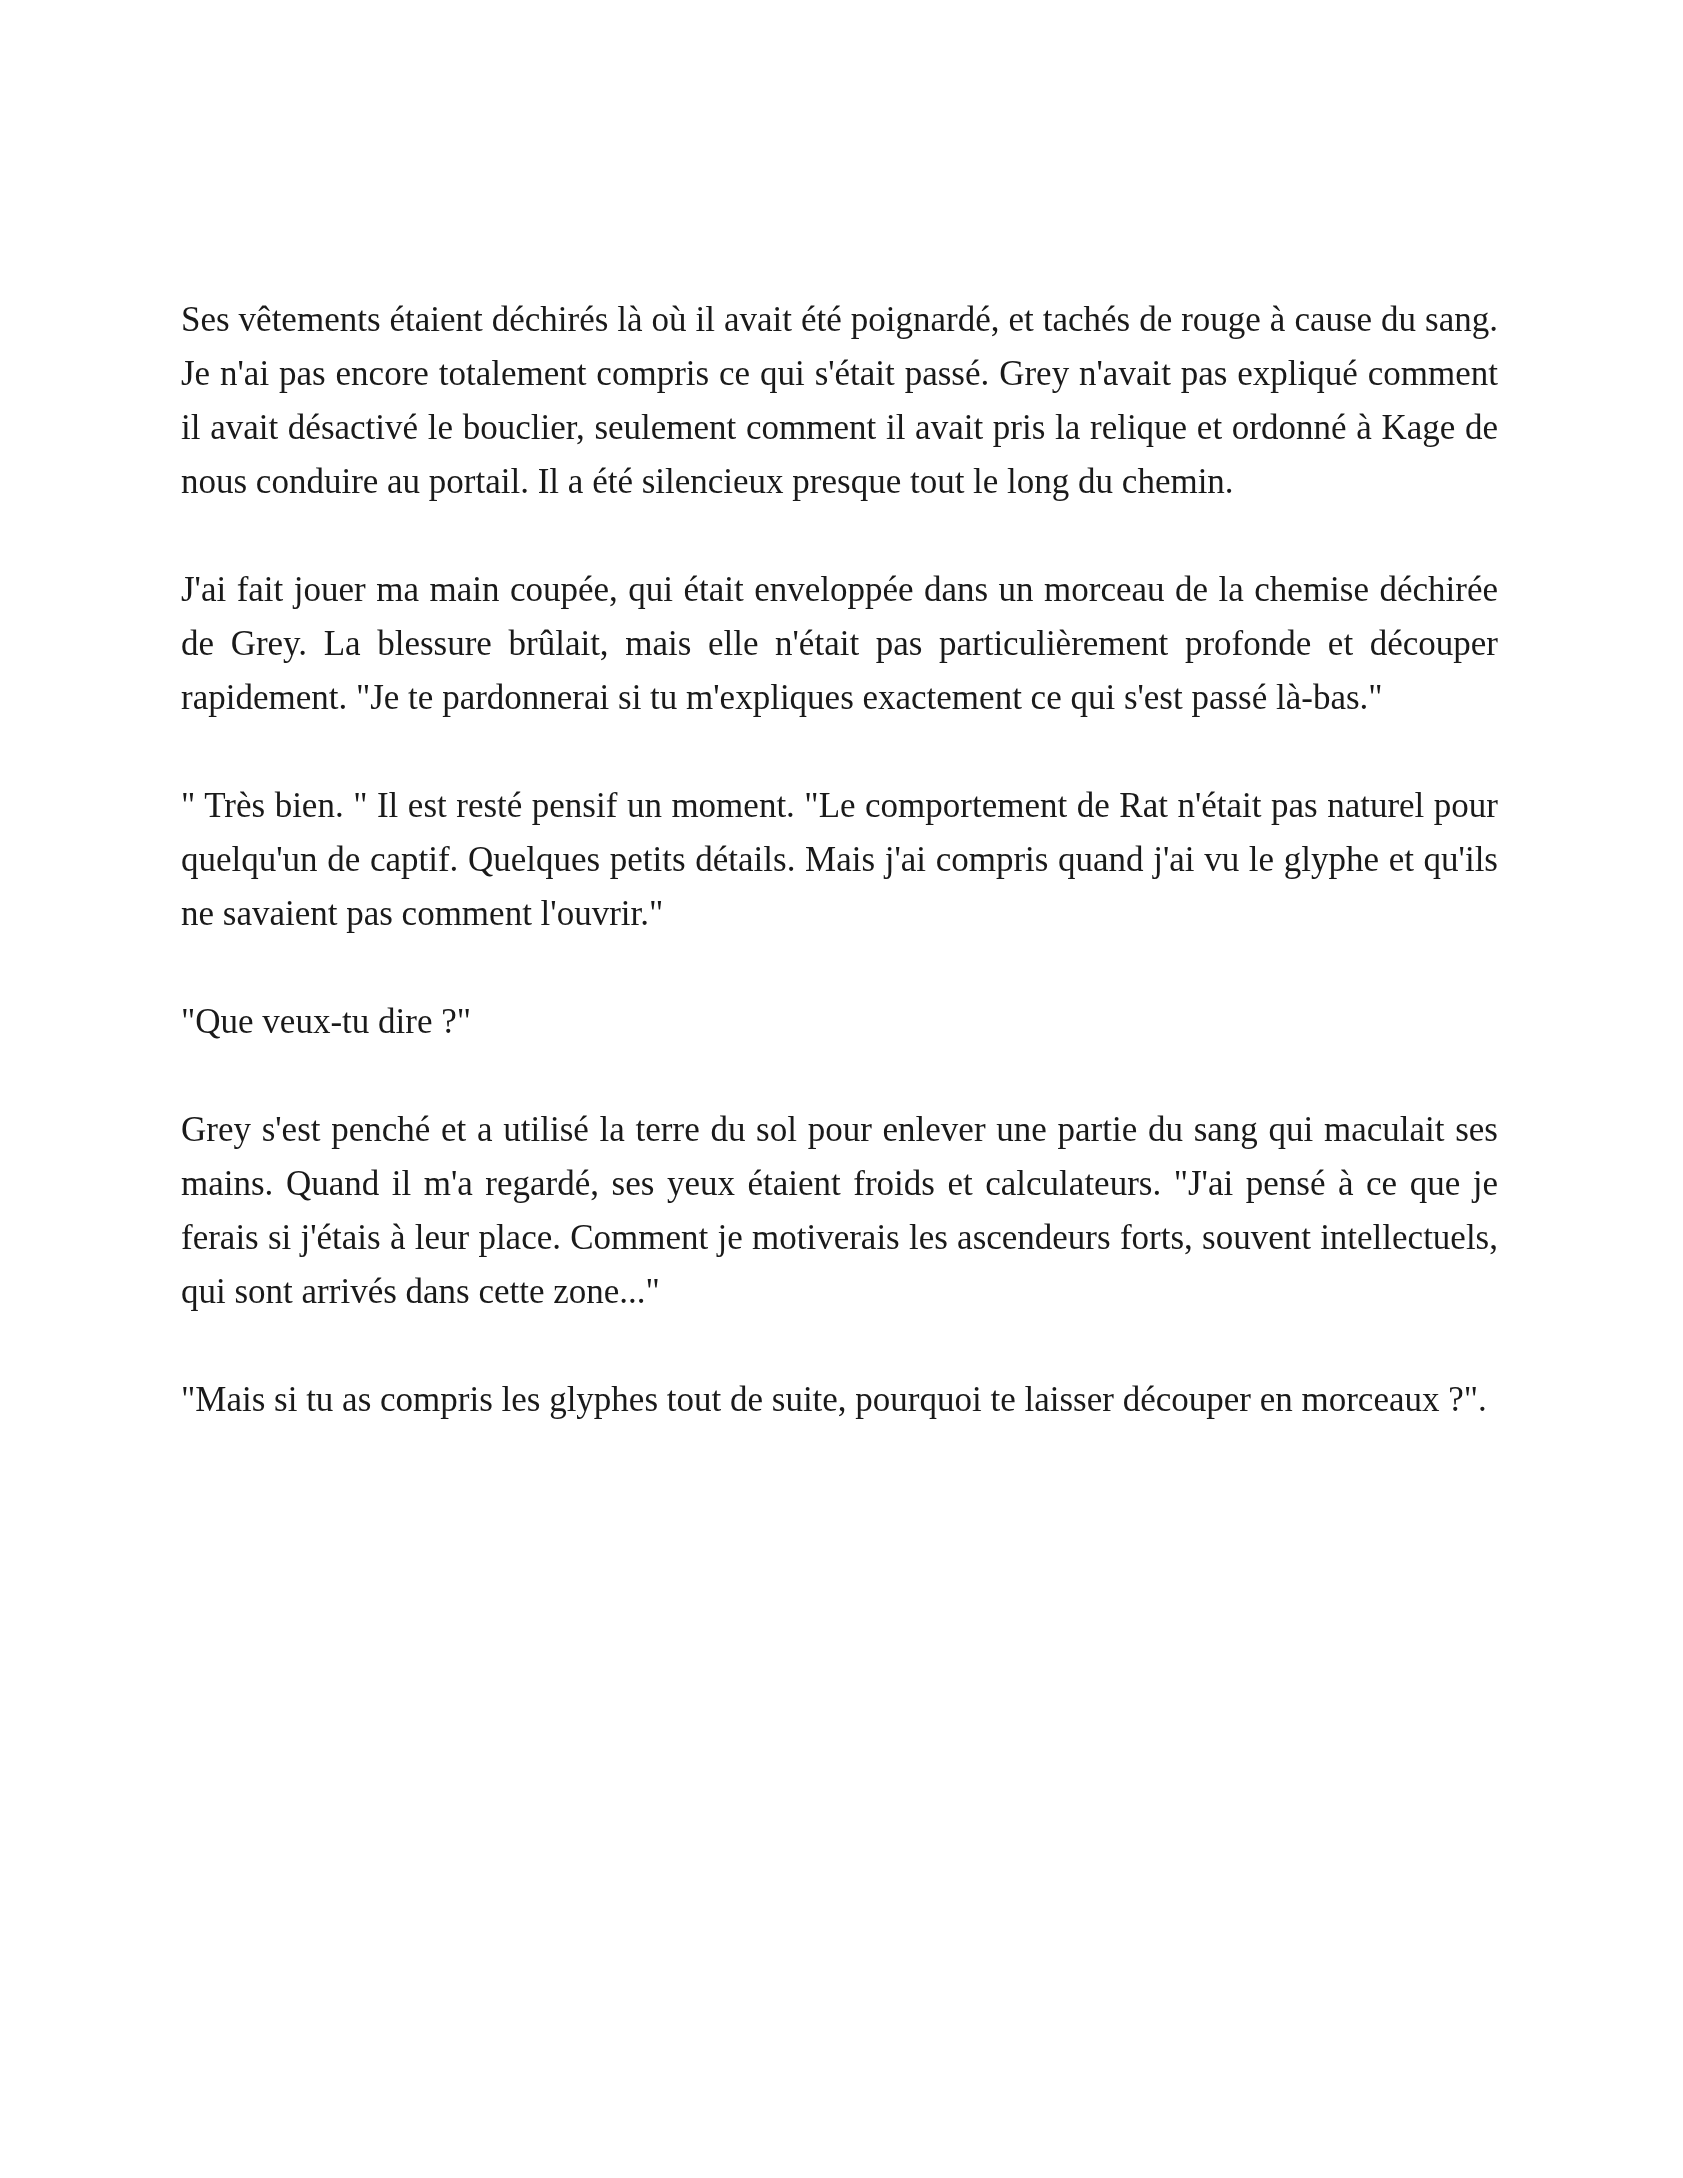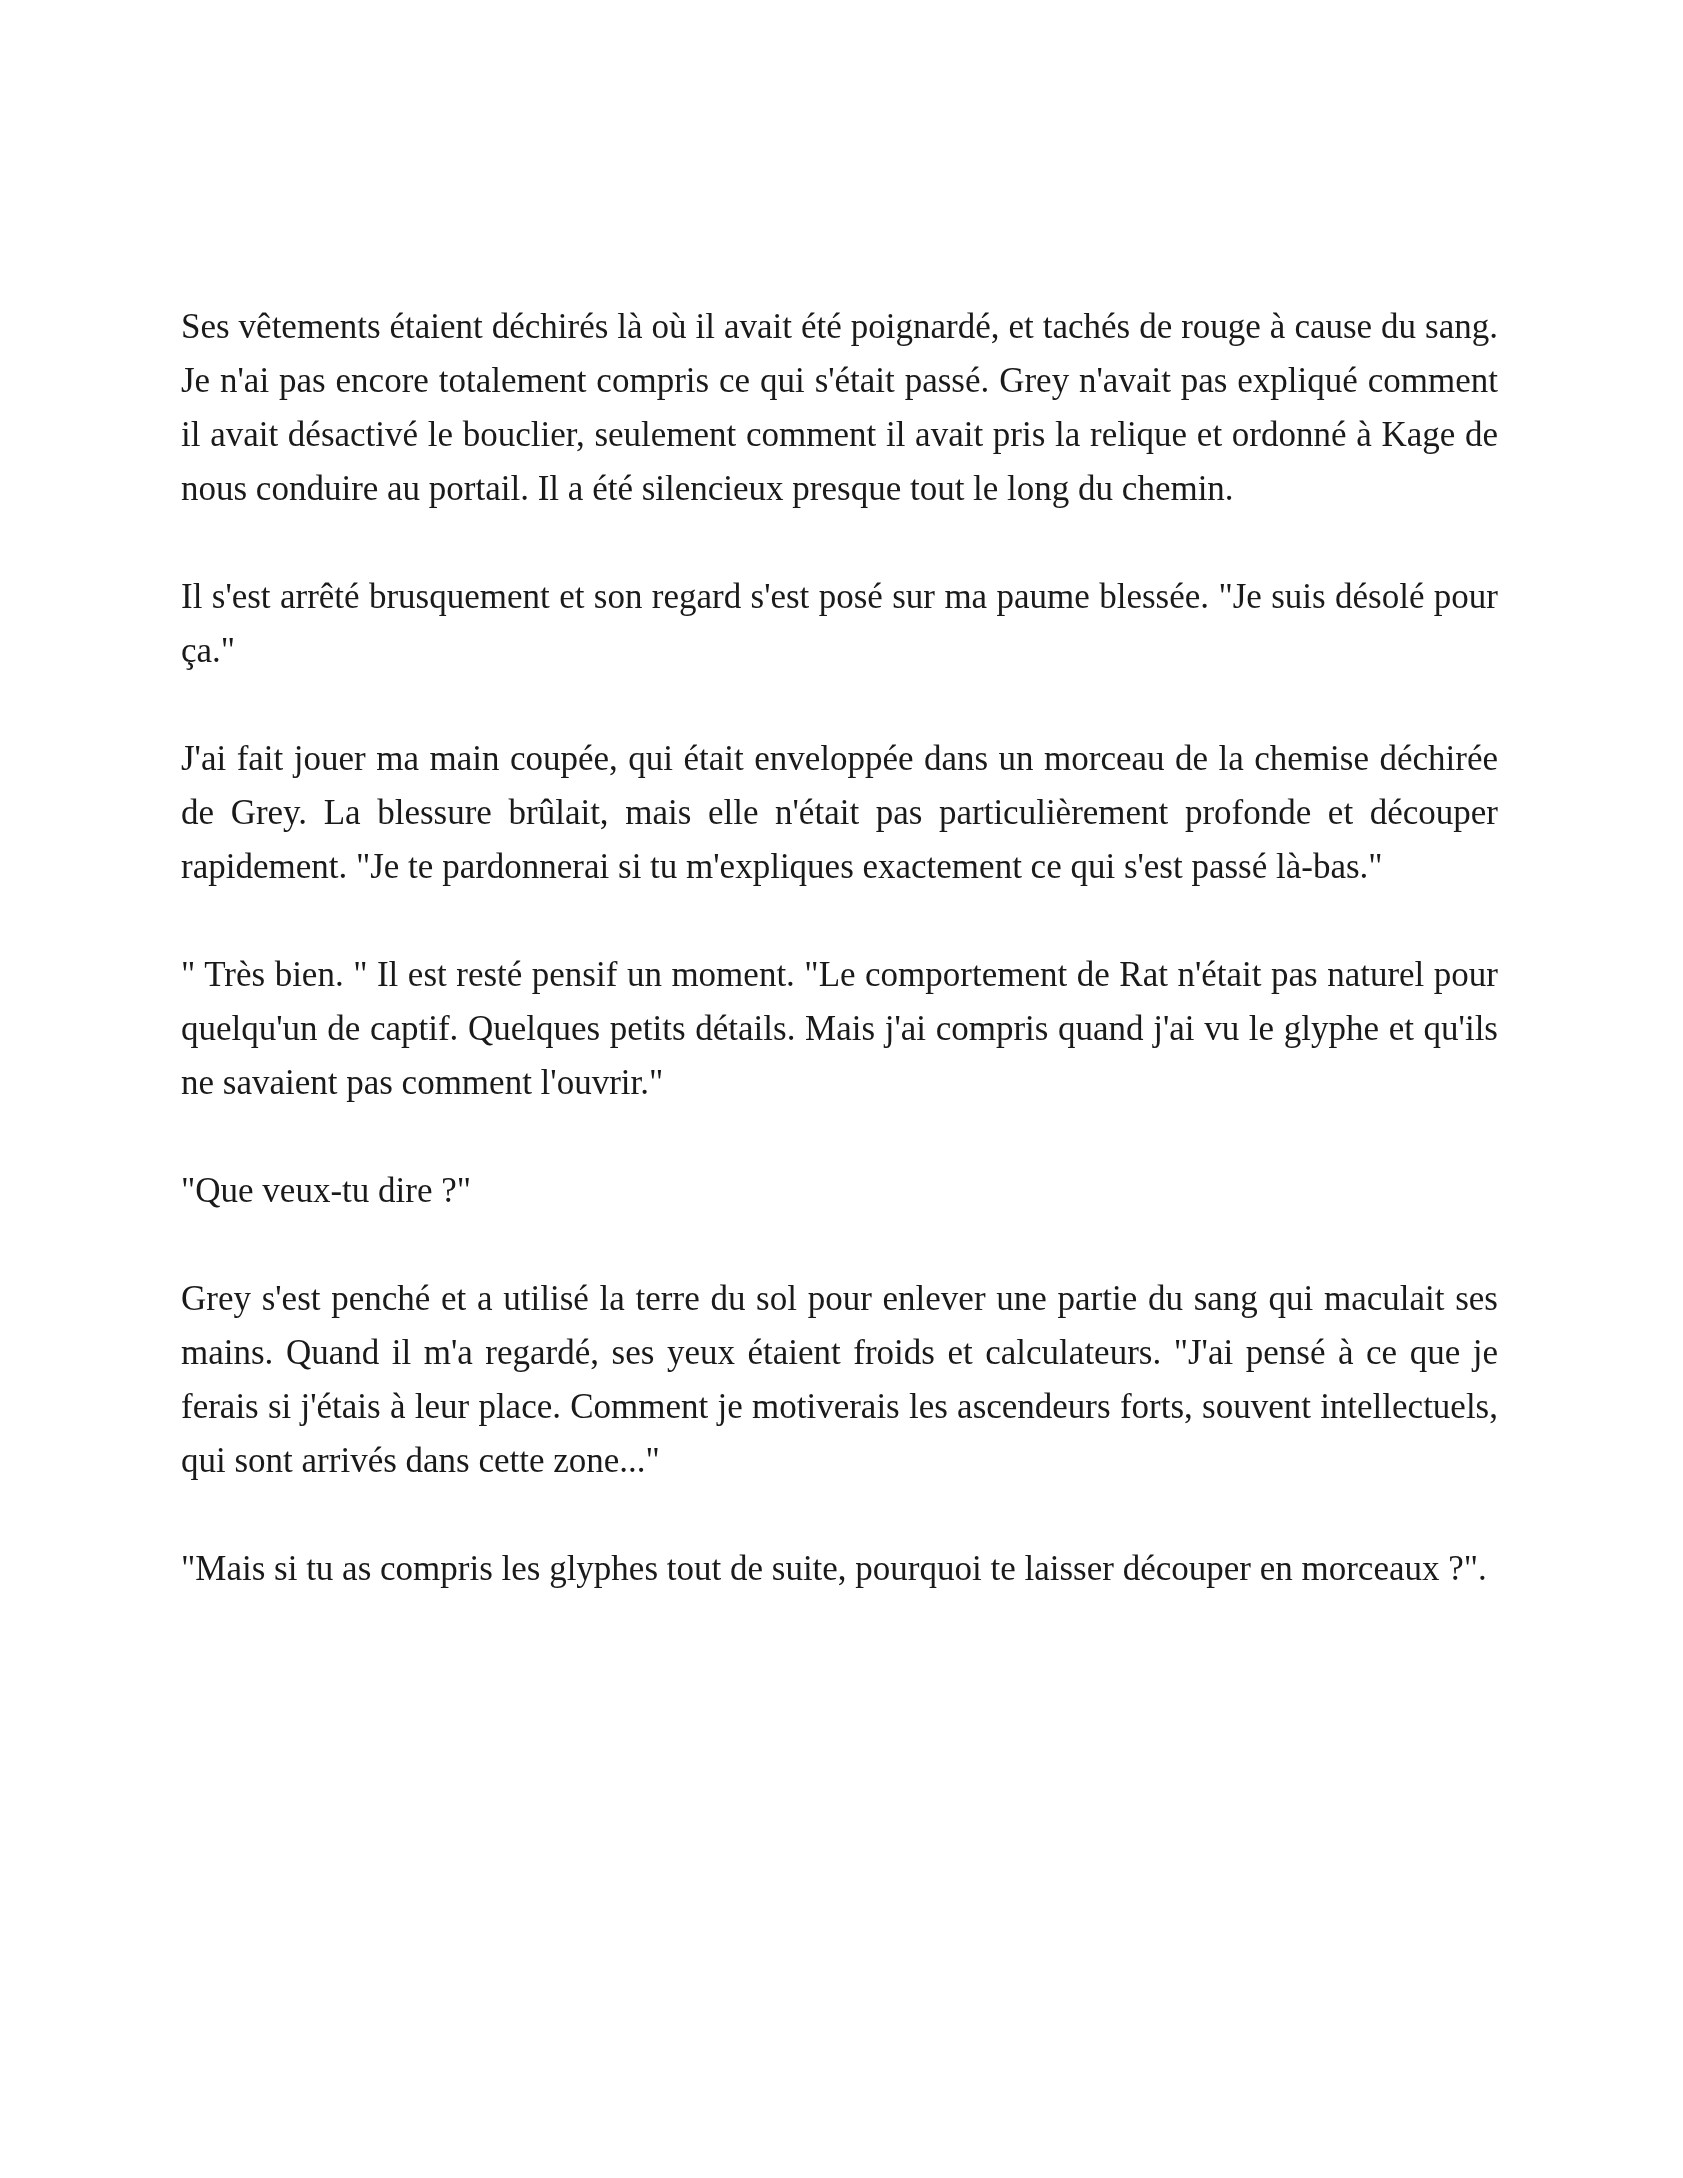--- a/index.html
+++ b/index.html
@@ -17,30 +17,29 @@
       position: absolute;
       left: 181px;
       top: 285px;
       width: 1317px;
       font-family: "Liberation Serif", "DejaVu Serif", serif;
       font-size: 35px;
       line-height: 54px;
       color: #1a1a1a;
     }
     .para {
-      margin: 15px 0 54px 0;
+      margin: 8px 0 54px 0;
       text-align: justify;
       text-align-last: left;
     }
   </style>
 </head>
 <body>
 
 <div class="page">
   <p class="para">Ses vêtements étaient déchirés là où il avait été poignardé, et tachés de rouge à cause du sang. Je n'ai pas encore totalement compris ce qui s'était passé. Grey n'avait pas expliqué comment il avait désactivé le bouclier, seulement comment il avait pris la relique et ordonné à Kage de nous conduire au portail. Il a été silencieux presque tout le long du chemin.</p>
-  <p class="para">Il s'est arrêté brusquement et son regard s'est posé sur ma paume blessée. "Je suis désolé pour ça."</p>
   <p class="para">J'ai fait jouer ma main coupée, qui était enveloppée dans un morceau de la chemise déchirée de Grey. La blessure brûlait, mais elle n'était pas particulièrement profonde et découper rapidement. "Je te pardonnerai si tu m'expliques exactement ce qui s'est passé là-bas."</p>
   <p class="para">" Très bien. " Il est resté pensif un moment. "Le comportement de Rat n'était pas naturel pour quelqu'un de captif. Quelques petits détails. Mais j'ai compris quand j'ai vu le glyphe et qu'ils ne savaient pas comment l'ouvrir."</p>
   <p class="para">"Que veux-tu dire ?"</p>
   <p class="para">Grey s'est penché et a utilisé la terre du sol pour enlever une partie du sang qui maculait ses mains. Quand il m'a regardé, ses yeux étaient froids et calculateurs. "J'ai pensé à ce que je ferais si j'étais à leur place. Comment je motiverais les ascendeurs forts, souvent intellectuels, qui sont arrivés dans cette zone..."</p>
   <p class="para">"Mais si tu as compris les glyphes tout de suite, pourquoi te laisser découper en morceaux ?".</p>
 </div>
 
 
 </body></html>

